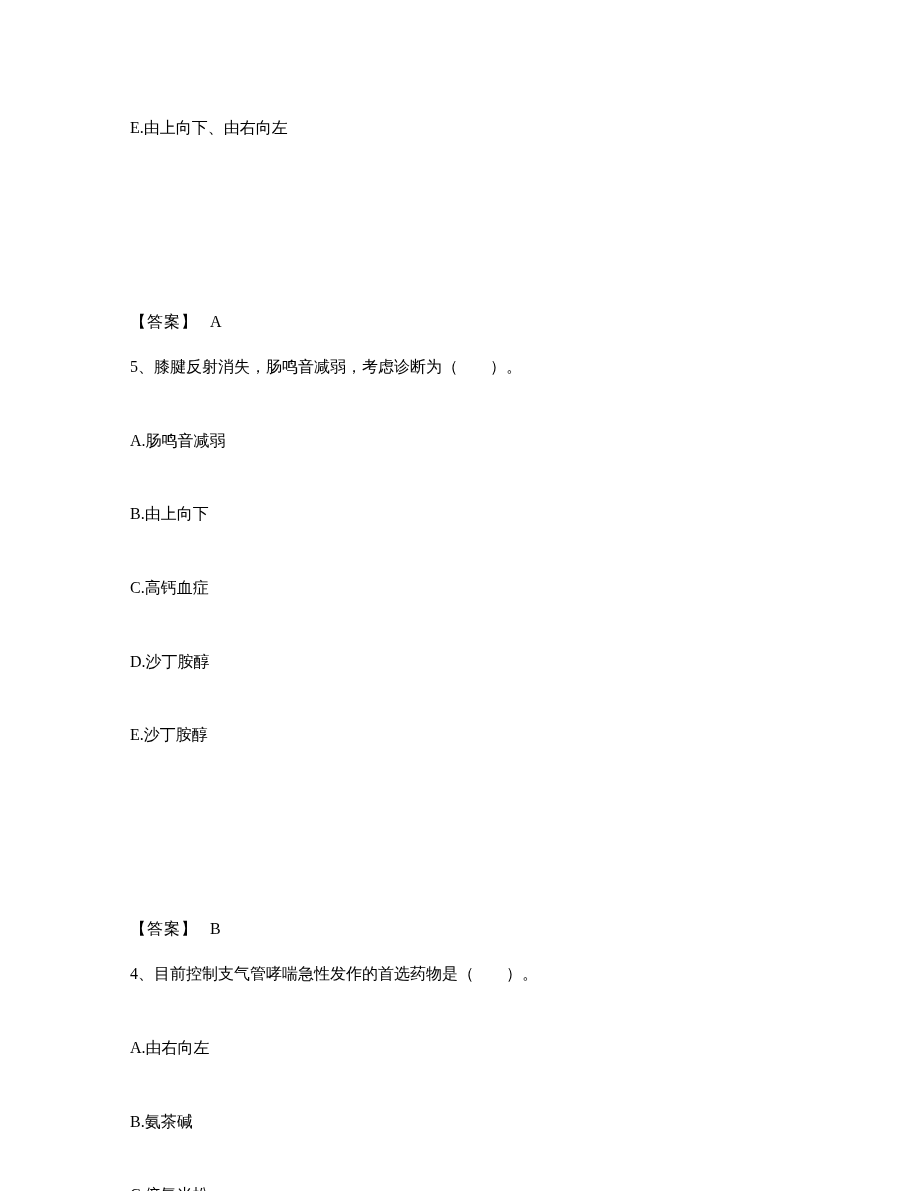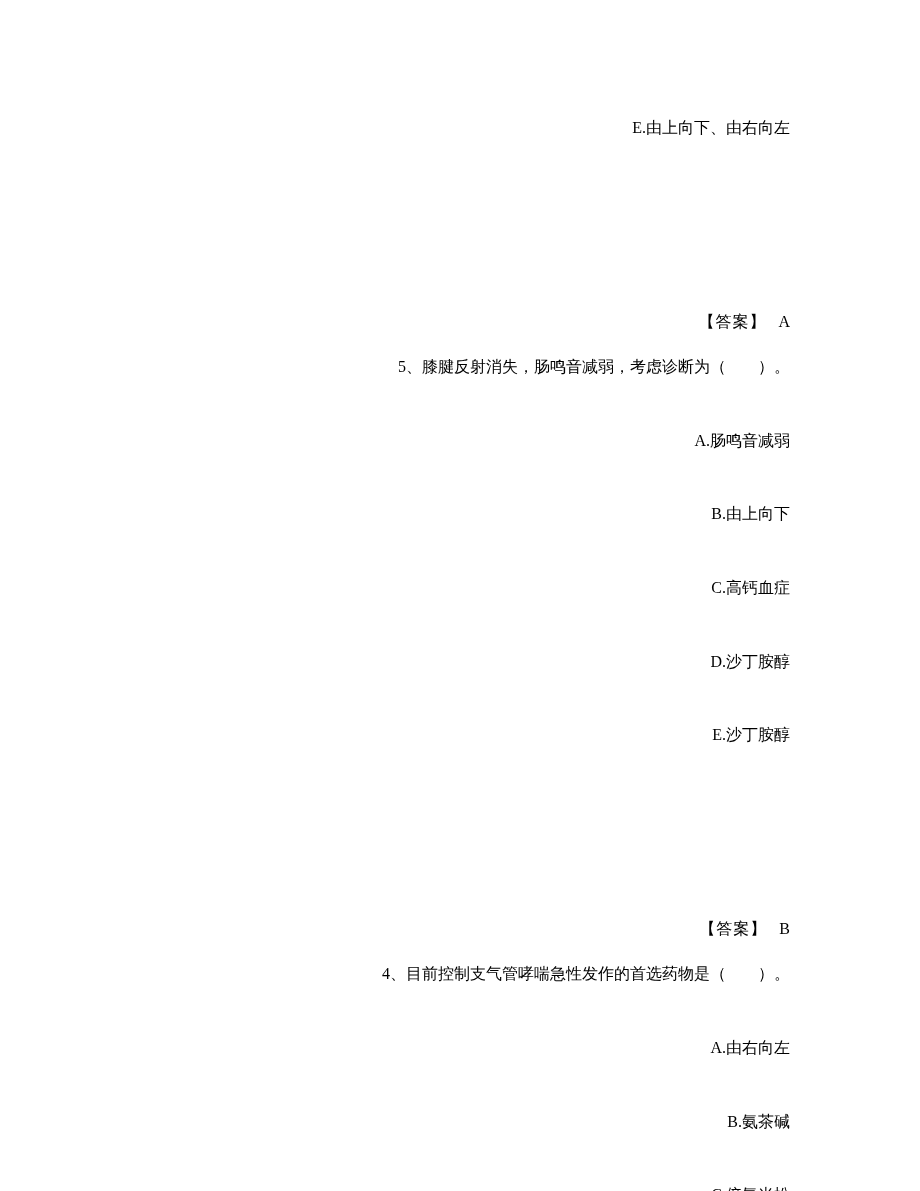--- a/index.html
+++ b/index.html
@@ -1,19 +1,18 @@
 <!DOCTYPE html>
 <html><head>
   <meta charset="utf-8">
   <style>
     * {
       margin: 0;
       padding: 0;
       box-sizing: border-box;
-      text-align: right;
     }
     body {
       width: 920px;
       height: 1191px;
       background: #ffffff;
       font-family: "SimSun", "宋体", serif;
       font-size: 16px;
       color: #000000;
       padding: 115px 130px 0 130px;
       line-height: 1.6;
@@ -23,21 +22,20 @@
     }
     .answer-block {
       margin-top: 50px;
       margin-bottom: 20px;
     }
     .answer-label {
       letter-spacing: 1px;
     }
     .question {
       margin-bottom: 48px;
-      margin-left: 48px;
     }
     .spacer-large {
       height: 70px;
     }
   </style>
 </head>
 <body>
 
 <div class="option">E.由上向下、由右向左</div>
 

